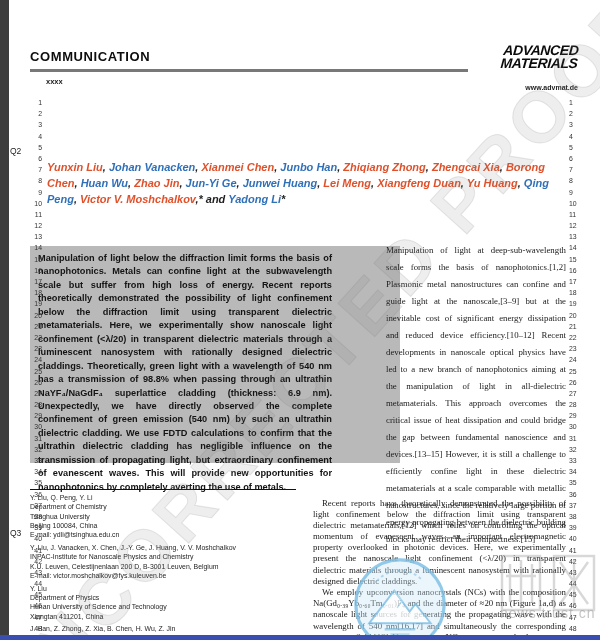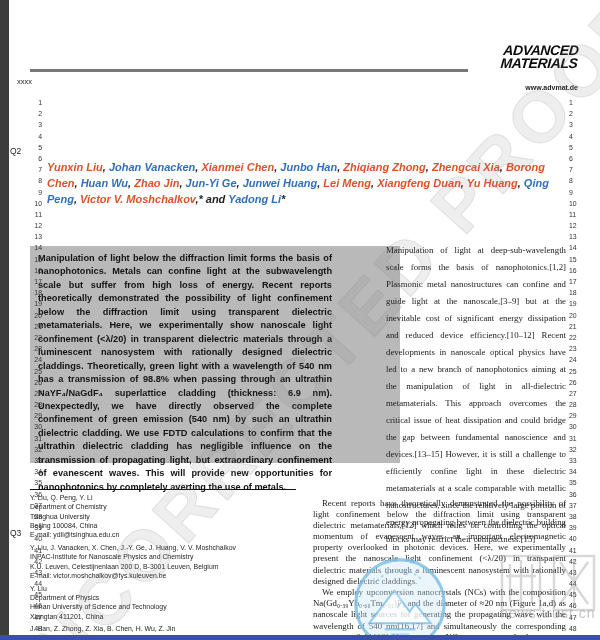--- a/index.html
+++ b/index.html
@@ -5,21 +5,21 @@
   html,body{margin:0;padding:0;background:#e9e9e9;}
   #screen{position:relative;width:600px;height:640px;background:#ffffff;overflow:hidden;
           font-family:"Liberation Sans",sans-serif;color:#1b1b1b;}
   
   .edge-strip{position:absolute;left:0;top:0;width:9px;height:640px;background:#3d3d3d;z-index:40;}
   .bottom-bar{position:absolute;left:0;top:635px;width:600px;height:5px;background:#3a4db1;z-index:41;}
 
   
   .section-label{position:absolute;left:30px;top:49px;font-size:13px;font-weight:800;letter-spacing:.6px;color:#0d0d0d;z-index:5;}
   .header-rule{position:absolute;left:30px;top:69px;width:438px;height:2.6px;background:#787878;z-index:5;}
-  .xxxx{position:absolute;left:17px;top:77px;font-size:7.5px;font-weight:400;color:#222;z-index:5;}
+  .xxxx{position:absolute;left:46px;top:77px;font-size:7.5px;font-weight:700;color:#222;z-index:5;}
   .brand{position:absolute;right:22px;top:44px;text-align:right;font-style:italic;font-weight:900;
          font-size:14px;line-height:13px;letter-spacing:-0.4px;color:#0b0b0b;transform:skewX(-4deg);z-index:5;}
   .brand-site{position:absolute;right:22px;top:84px;font-size:7px;font-weight:700;color:#222;z-index:5;}
 
   
   .title{position:absolute;left:47px;top:100px;width:470px;font-size:16.5px;font-weight:700;
          line-height:23px;color:#101010;z-index:5;}
   .authors{position:absolute;left:47px;top:159px;width:522px;font-size:11px;font-style:italic;
            font-weight:600;line-height:16px;z-index:5;}
   .a-orange{color:#e0512b;} .a-blue{color:#3070b8;} .a-tail{color:#1f1f1f;} .a-and{color:#1f1f1f;}
@@ -60,20 +60,21 @@
   .wm-url{position:absolute;left:500px;top:605px;font-size:14px;letter-spacing:1px;
           color:rgba(150,150,150,0.55);z-index:19;}
 </style>
 </head>
 <body>
 
 <div id="screen">
 
   <div class="wm-diagonal">UNCORRECTED PROOF</div>
 
+  <div class="section-label">COMMUNICATION</div>
   <div class="header-rule"></div>
   <div class="xxxx">xxxx</div>
   <div class="brand">
     <div>ADVANCED</div>
     <div>MATERIALS</div>
   </div>
   <div class="brand-site">www.advmat.de</div>
 
 
   <div class="authors"><span class="a-orange">Yunxin Liu</span><span class="a-tail">, </span><span class="a-blue">Johan Vanacken</span><span class="a-tail">, </span><span class="a-orange">Xianmei Chen</span><span class="a-tail">, </span><span class="a-blue">Junbo Han</span><span class="a-tail">, </span><span class="a-orange">Zhiqiang Zhong</span><span class="a-tail">, </span><span class="a-orange">Zhengcai Xia</span><span class="a-tail">, </span><span class="a-orange">Borong Chen</span><span class="a-tail">, </span><span class="a-blue">Huan Wu</span><span class="a-tail">, </span><span class="a-orange">Zhao Jin</span><span class="a-tail">, </span><span class="a-blue">Jun-Yi Ge</span><span class="a-tail">, </span><span class="a-blue">Junwei Huang</span><span class="a-tail">, </span><span class="a-orange">Lei Meng</span><span class="a-tail">, </span><span class="a-orange">Xiangfeng Duan</span><span class="a-tail">, </span><span class="a-orange">Yu Huang</span><span class="a-tail">, </span><span class="a-blue">Qing Peng</span><span class="a-tail">, </span><span class="a-orange">Victor V. Moshchalkov</span><span class="a-tail">,* </span><span class="a-and">and </span><span class="a-blue">Yadong Li</span><span class="a-tail">*</span></div>

